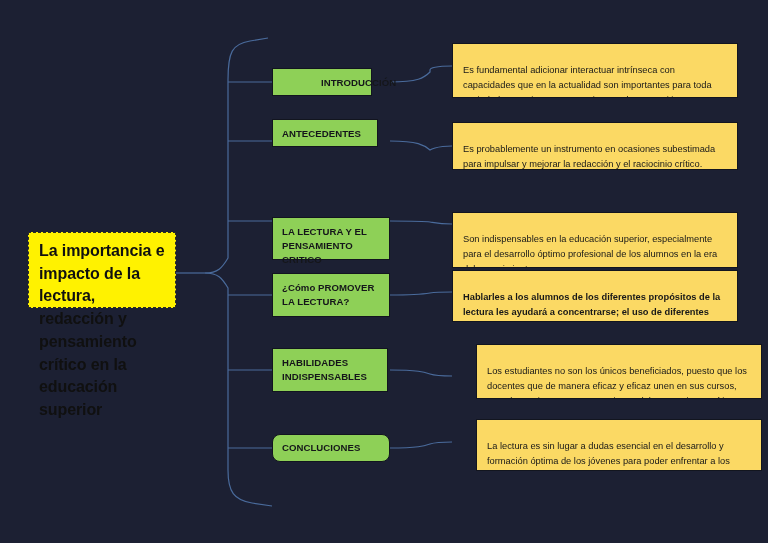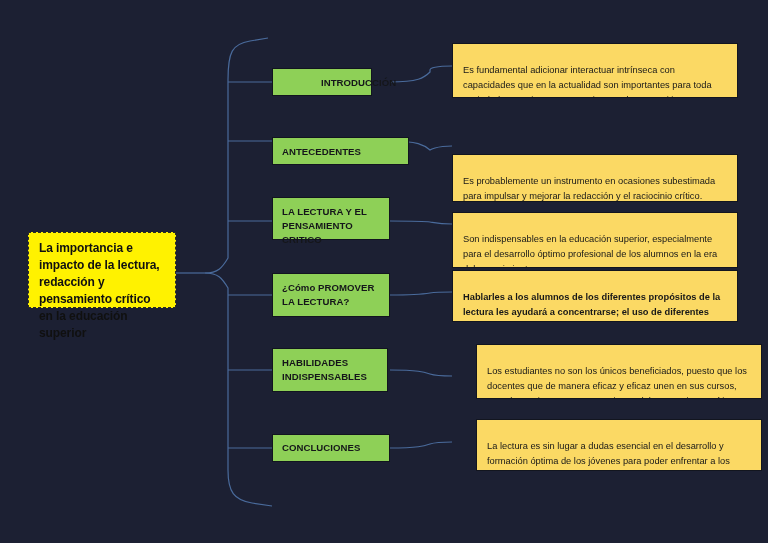--- a/index.html
+++ b/index.html
@@ -27,21 +27,21 @@
     position: absolute;
     box-sizing: border-box;
   }
   
   .root-node {
     background: #fff200;
     border: 1px dashed #2a2a2a;
     padding: 7px 8px 8px 10px;
     color: #101010;
     font-weight: bold;
-    font-size: 12px;
+    font-size: 16px;
     line-height: 1.42;
     letter-spacing: -0.1px;
   }
   
   .topic-node {
     background: #8ed057;
     border: 1px solid #12151f;
     color: #15161a;
     font-weight: bold;
     font-size: 9.6px;
@@ -96,33 +96,33 @@
       <path d="M390 295 C 418 295, 424 294, 430 293 C 436 292, 440 292, 452 292"></path>
       <path d="M390 370 C 418 370, 424 372, 430 374 C 436 376, 440 376, 452 376"></path>
       <path d="M390 448 C 418 448, 424 446, 430 444 C 436 442, 440 442, 452 442"></path>
     </g>
   </svg>
 
   <div class="node root-node" style="left:28px; top:232px; width:148px; height:76px;">La importancia e impacto de la lectura, redacción y pensamiento crítico en la educación superior</div>
 
   <div class="node topic-node" style="left:272px; top:68px; width:100px; height:28px;padding-left:48px;">INTRODUCCIÓN</div>
 
-  <div class="node topic-node" style="left:272px; top:137px; width:137px; height:28px;">ANTECEDENTES</div>
+  <div class="node topic-node" style="left:272px; top:119px; width:106px; height:28px;">ANTECEDENTES</div>
 
-  <div class="node topic-node" style="left:272px; top:197px; width:118px; height:43px;">LA LECTURA Y EL PENSAMIENTO CRITICO</div>
+  <div class="node topic-node" style="left:272px; top:217px; width:118px; height:43px;">LA LECTURA Y EL PENSAMIENTO CRITICO</div>
 
   <div class="node topic-node" style="left:272px; top:273px; width:118px; height:44px;">¿Cómo PROMOVER LA LECTURA?</div>
 
   <div class="node topic-node" style="left:272px; top:348px; width:116px; height:44px;">HABILIDADES INDISPENSABLES</div>
 
-  <div class="node topic-node mid" style="left:272px; top:434px; width:118px; height:28px;">CONCLUCIONES</div>
+  <div class="node topic-node mid" style="left:272px; top:434px; width:118px; height:28px;border-radius:8px;">CONCLUCIONES</div>
 
   <div class="node detail-node" style="left:452px; top:43px; width:286px; height:55px;">Es fundamental adicionar interactuar intrínseca con capacidades que en la actualidad son importantes para toda sociedad que quiere ser o seguir estando competitiva.</div>
 
-  <div class="node detail-node" style="left:452px; top:122px; width:286px; height:48px;margin-top:32px;">Es probablemente un instrumento en ocasiones subestimada para impulsar y mejorar la redacción y el raciocinio crítico.</div>
+  <div class="node detail-node" style="left:452px; top:122px; width:286px; height:48px;">Es probablemente un instrumento en ocasiones subestimada para impulsar y mejorar la redacción y el raciocinio crítico.</div>
 
   <div class="node detail-node" style="left:452px; top:212px; width:286px; height:56px;">Son indispensables en la educación superior, especialmente para el desarrollo óptimo profesional de los alumnos en la era del conocimiento.</div>
 
   <div class="node detail-node" style="left:452px; top:270px; width:286px; height:52px;font-weight:bold;">Hablarles a los alumnos de los diferentes propósitos de la lectura les ayudará a concentrarse; el uso de diferentes tipos de lectura como articulos, historias, textos informativos, etc.</div>
 
   <div class="node detail-node clipped" style="left:476px; top:344px; width:286px; height:55px;">Los estudiantes no son los únicos beneficiados, puesto que los docentes que de manera eficaz y eficaz unen en sus cursos, tanto la escritura como ocupaciones del pensamiento crítico.</div>
 
   <div class="node detail-node" style="left:476px; top:419px; width:286px; height:52px;">La lectura es sin lugar a dudas esencial en el desarrollo y formación óptima de los jóvenes para poder enfrentar a los desafios en la era del conocimiento.</div>
 
 </div>

